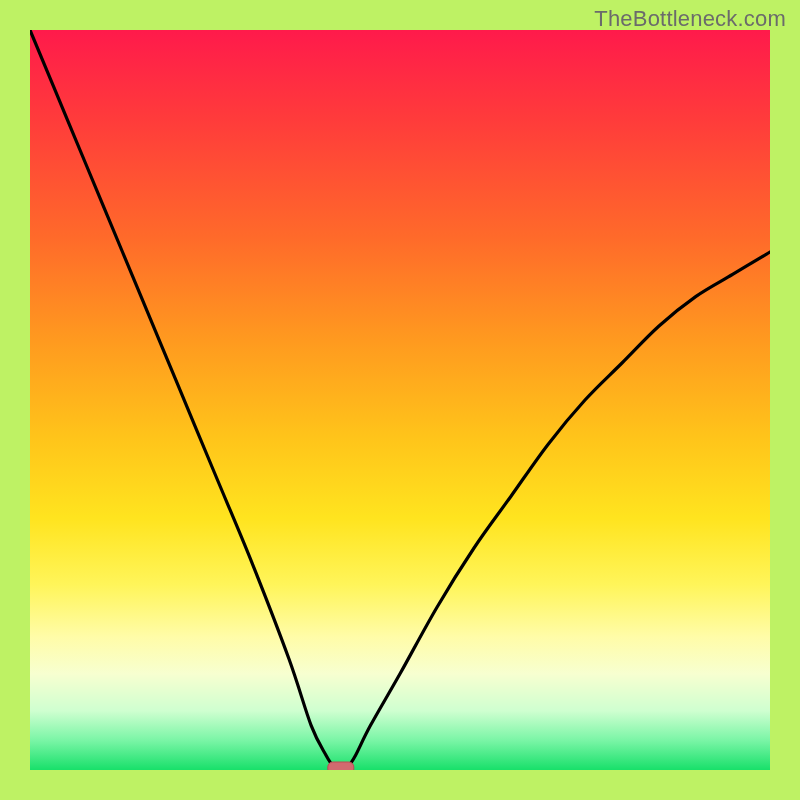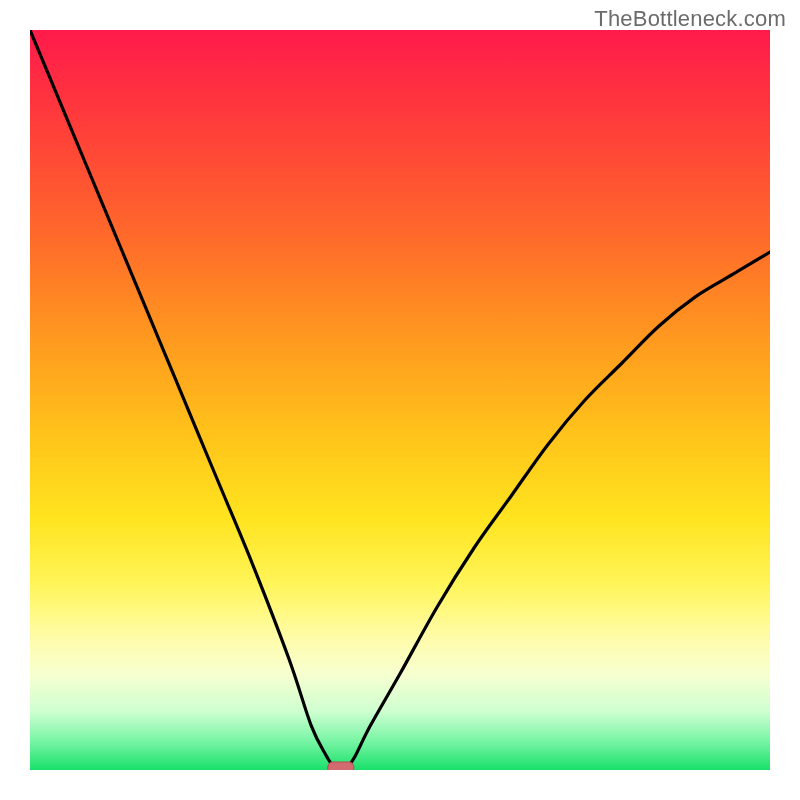--- a/index.html
+++ b/index.html
@@ -1,21 +1,21 @@
 <!DOCTYPE html>
 <html><head>
 <meta charset="utf-8">
 <style>
   * { margin: 0; padding: 0; box-sizing: border-box; }
   html, body { width: 800px; height: 800px; overflow: hidden; background: #000; font-family: Arial, Helvetica, sans-serif; }
   .frame {
     position: relative;
     width: 800px;
     height: 800px;
-    background: #ffffff;
+    background: #bef264;
   }
   .plot {
     position: absolute;
     left: 30px;
     top: 30px;
     width: 740px;
     height: 740px;
     background: linear-gradient(to bottom,
       #ff1a4b 0%,
       #ff3b3b 12%,

